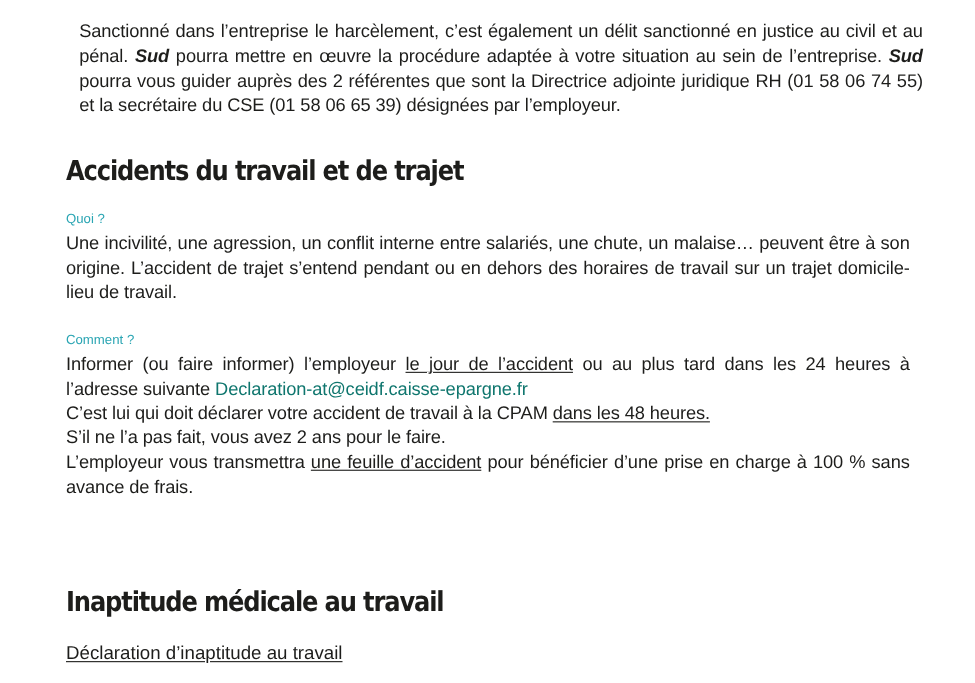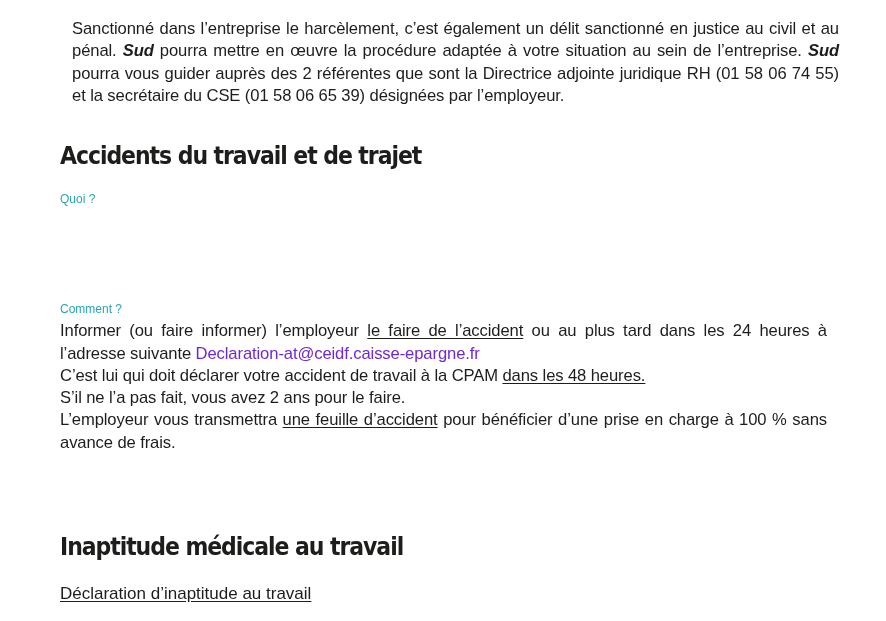--- a/index.html
+++ b/index.html
@@ -56,21 +56,21 @@
     margin: 0;
   }
   .block {
     position: absolute;
     left: 0;
     width: 767px;
   }
   .quoi { top: 188px; }
   .comment { top: 298px; }
   .u { text-decoration: underline; text-underline-offset: 2px; }
-  .teal { color: #6d28d9; }
+  .teal { color: #0f766e; }
   .b { font-weight: normal; }
   .bi { font-weight: bold; font-style: italic; }
   .declaration {
     position: absolute;
     top: 583px;
     left: 0;
     font-size: 17px;
     line-height: 22px;
     text-decoration: underline;
     text-underline-offset: 2px;
@@ -80,25 +80,26 @@
 <body>
 
 <div class="page">
 
   <p class="para intro"><span>Sanctionné dans l’entreprise le harcèlement, c’est également un délit sanctionné en justice au civil et au pénal. </span><span class="bi">Sud</span><span> pourra mettre en œuvre la procédure adaptée à votre situation au sein de l’entreprise. </span><span class="bi">Sud</span><span> pourra vous guider auprès des 2 référentes que sont la Directrice adjointe juridique RH (01 58 06 74 55) et la secrétaire du CSE (01 58 06 65 39) désignées par l’employeur.</span></p>
 
   <h2 class="heading h1">Accidents du travail et de trajet</h2>
 
   <div class="block quoi">
     <p class="sublabel">Quoi ?</p>
+    <p class="para">Une incivilité, une agression, un conflit interne entre salariés, une chute, un malaise… peuvent être à son origine. L’accident de trajet s’entend pendant ou en dehors des horaires de travail sur un trajet domicile-lieu de travail.</p>
   </div>
 
   <div class="block comment">
     <p class="sublabel">Comment ?</p>
-    <p class="para"><span>Informer (ou faire informer) l’employeur </span><span class="u">le faire de l’accident</span><span> ou au plus tard dans les 24 heures à l’adresse suivante </span><span class="teal">Declaration-at@ceidf.caisse-epargne.fr</span></p>
+    <p class="para"><span>Informer (ou faire informer) l’employeur </span><span class="u">le jour de l’accident</span><span> ou au plus tard dans les 24 heures à l’adresse suivante </span><span class="teal">Declaration-at@ceidf.caisse-epargne.fr</span></p>
     <p class="para"><span>C’est lui qui doit déclarer votre accident de travail à la CPAM </span><span class="u">dans les 48 heures.</span></p>
     <p class="para">S’il ne l’a pas fait, vous avez 2 ans pour le faire.</p>
     <p class="para"><span>L’employeur vous transmettra </span><span class="u">une feuille d’accident</span><span> pour bénéficier d’une prise en charge à </span><span class="b">100 %</span><span> sans avance de frais.</span></p>
   </div>
 
   <h2 class="heading h2">Inaptitude médicale au travail</h2>
 
   <div class="declaration">Déclaration d’inaptitude au travail</div>
 
 </div>

